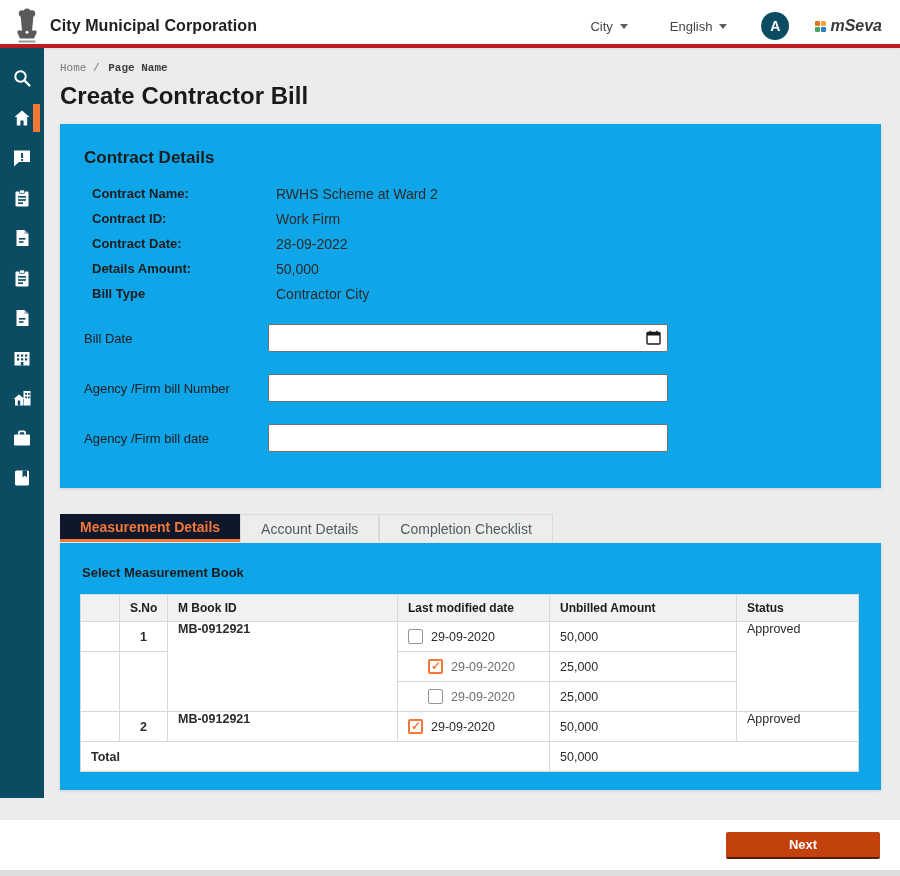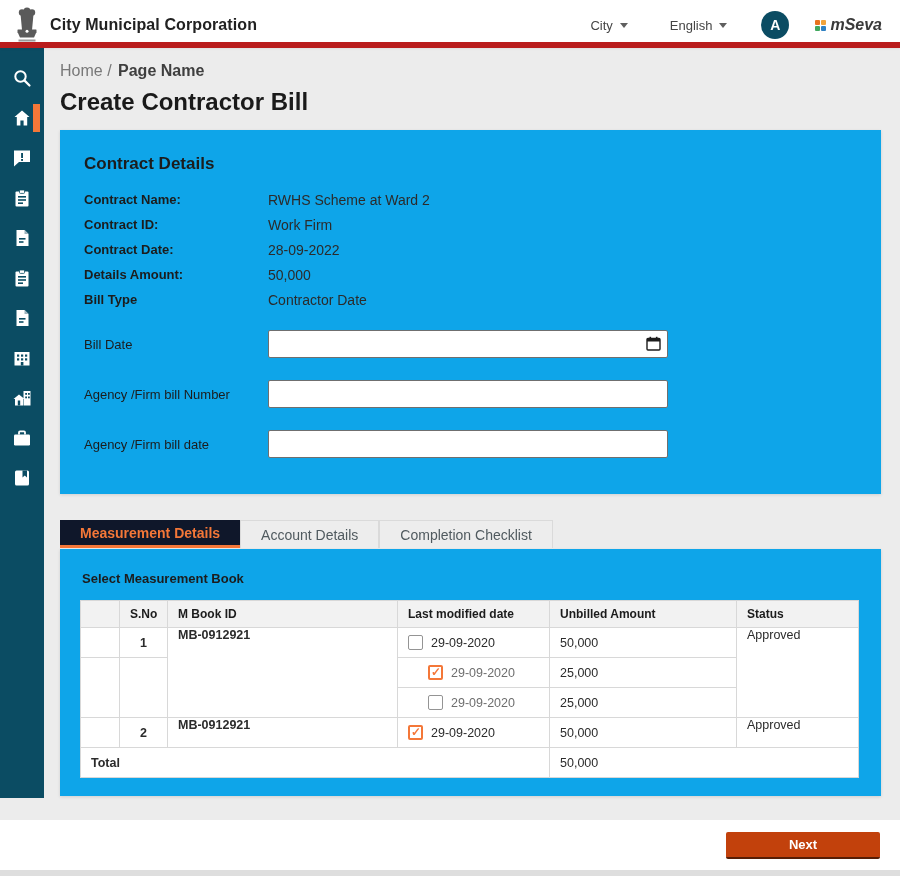--- a/index.html
+++ b/index.html
@@ -1,47 +1,47 @@
 <!DOCTYPE html>
 <html><head>
 <meta charset="utf-8">
 <style>
   * { margin:0; padding:0; box-sizing:border-box; }
   html,body { width:900px; height:876px; overflow:hidden; }
   body { font-family:"Liberation Sans", sans-serif; background:#ececec; color:#1c1c1c; }
 
   
-  .header { height:48px; background:#ffffff; display:flex; align-items:center; padding:8px 18px 0 14px; border-bottom:6px solid #b91c1c; box-shadow:0 1px 2px rgba(0,0,0,.06); position:relative; z-index:5; }
+  .header { height:48px; background:#ffffff; display:flex; align-items:center; padding:8px 18px 0 14px; border-bottom:4px solid #b91c1c; box-shadow:0 1px 2px rgba(0,0,0,.06); position:relative; z-index:5; }
   .emblem { width:26px; height:38px; display:flex; align-items:center; }
   .app-title { font-size:16px; font-weight:700; color:#212121; margin-left:10px; letter-spacing:.1px; }
   .header-right { margin-left:auto; display:flex; align-items:center; }
   .dropdown { display:flex; align-items:center; font-size:13px; color:#454545; cursor:pointer; margin-left:42px; }
   .caret { width:0; height:0; border-left:4px solid transparent; border-right:4px solid transparent; border-top:5px solid #5f5f5f; margin-left:7px; }
   .avatar { width:28px; height:28px; border-radius:50%; background:#0B4C63; color:#fff; font-size:14px; font-weight:700; display:flex; align-items:center; justify-content:center; margin-left:34px; }
   .brand { display:flex; align-items:center; margin-left:26px;font-style:italic; }
   .brand-dots { display:grid; grid-template-columns:5px 5px; grid-template-rows:5px 5px; gap:1px; margin-right:4px; }
   .brand-dots span { width:5px; height:5px; border-radius:1px; }
   .brand-text { font-size:16px; font-weight:700; color:#3a3a3a; }
 
   
   .content-wrap { display:flex; height:772px; background:#ececec; }
   .sidebar { width:44px; min-width:44px; height:750px; background:#0B4C63; display:flex; flex-direction:column; align-items:center; padding-top:18px; }
   .side-item { width:44px; height:24px; display:flex; align-items:center; justify-content:center; position:relative; margin-bottom:16px; cursor:pointer; }
   .active-bar { position:absolute; right:4px; top:-2px; width:7px; height:28px; background:#F47738; }
 
   .main { flex:1; padding:14px 20px 0 16px; }
-  .breadcrumb { font-size:16px; color:#787878; }
+  .breadcrumb { font-size:11px; color:#787878;font-family:Liberation Mono, monospace; }
   .breadcrumb .crumb-current { color:#3f3f3f; font-weight:600; margin-left:2px; }
   .breadcrumb .crumb-home { cursor:pointer; }
   .page-title { font-size:24px; font-weight:700; color:#1a1a1a; margin:8px 0 14px; }
 
   .card { background:#0ea5e9; box-shadow:0 1px 3px rgba(0,0,0,.12); }
   .card1 { padding:24px 24px 36px 24px; }
   .card1 h2 { font-size:17px; font-weight:700; margin-bottom:18px; color:#1c1c1c; }
-  .info-row { display:flex; margin-bottom:9px; align-items:center; }
+  .info-row { display:flex; margin-bottom:9px; align-items:center;margin-left:8px; }
   .info-label { width:184px; font-size:13px; font-weight:700; color:#1c1c1c; line-height:16px; }
   .info-value { font-size:14px; color:#2b2b2b; line-height:16px; }
   .form-row { display:flex; align-items:center; margin-top:22px; }
   .form-row:first-of-type { margin-top:18px; }
   .form-label { width:184px; font-size:13px; font-weight:400; color:#1c1c1c; }
   .input-wrap { position:relative; width:400px; }
   .text-input { width:400px; height:28px; border:1px solid #6f6f6f; border-radius:2px; background:#fff; font-size:13px; padding:0 28px 0 8px; font-family:"Liberation Sans",sans-serif; }
   .cal-icon { position:absolute; right:7px; top:6px; width:15px; height:15px; pointer-events:none; }
 
   
@@ -256,21 +256,21 @@
       <div class="info-row">
         <span class="info-label">Contract Date:</span>
         <span class="info-value">28-09-2022</span>
       </div>
       <div class="info-row">
         <span class="info-label">Details Amount:</span>
         <span class="info-value">50,000</span>
       </div>
       <div class="info-row">
         <span class="info-label">Bill Type</span>
-        <span class="info-value">Contractor Date</span>
+        <span class="info-value">Contractor City</span>
       </div>
 
       <div class="form-row">
         <span class="form-label">Bill Date</span>
         <span class="input-wrap">
           <input class="text-input" type="text" value="" style="">
           <span class="cal-icon">
             <svg width="15" height="15" viewBox="0 0 15 15">
                 <rect x="1" y="2.5" width="13" height="11.5" rx="1" fill="none" stroke="#1c1c1c" stroke-width="1.4"></rect>
                 <rect x="1" y="2.5" width="13" height="3" fill="#1c1c1c"></rect>

